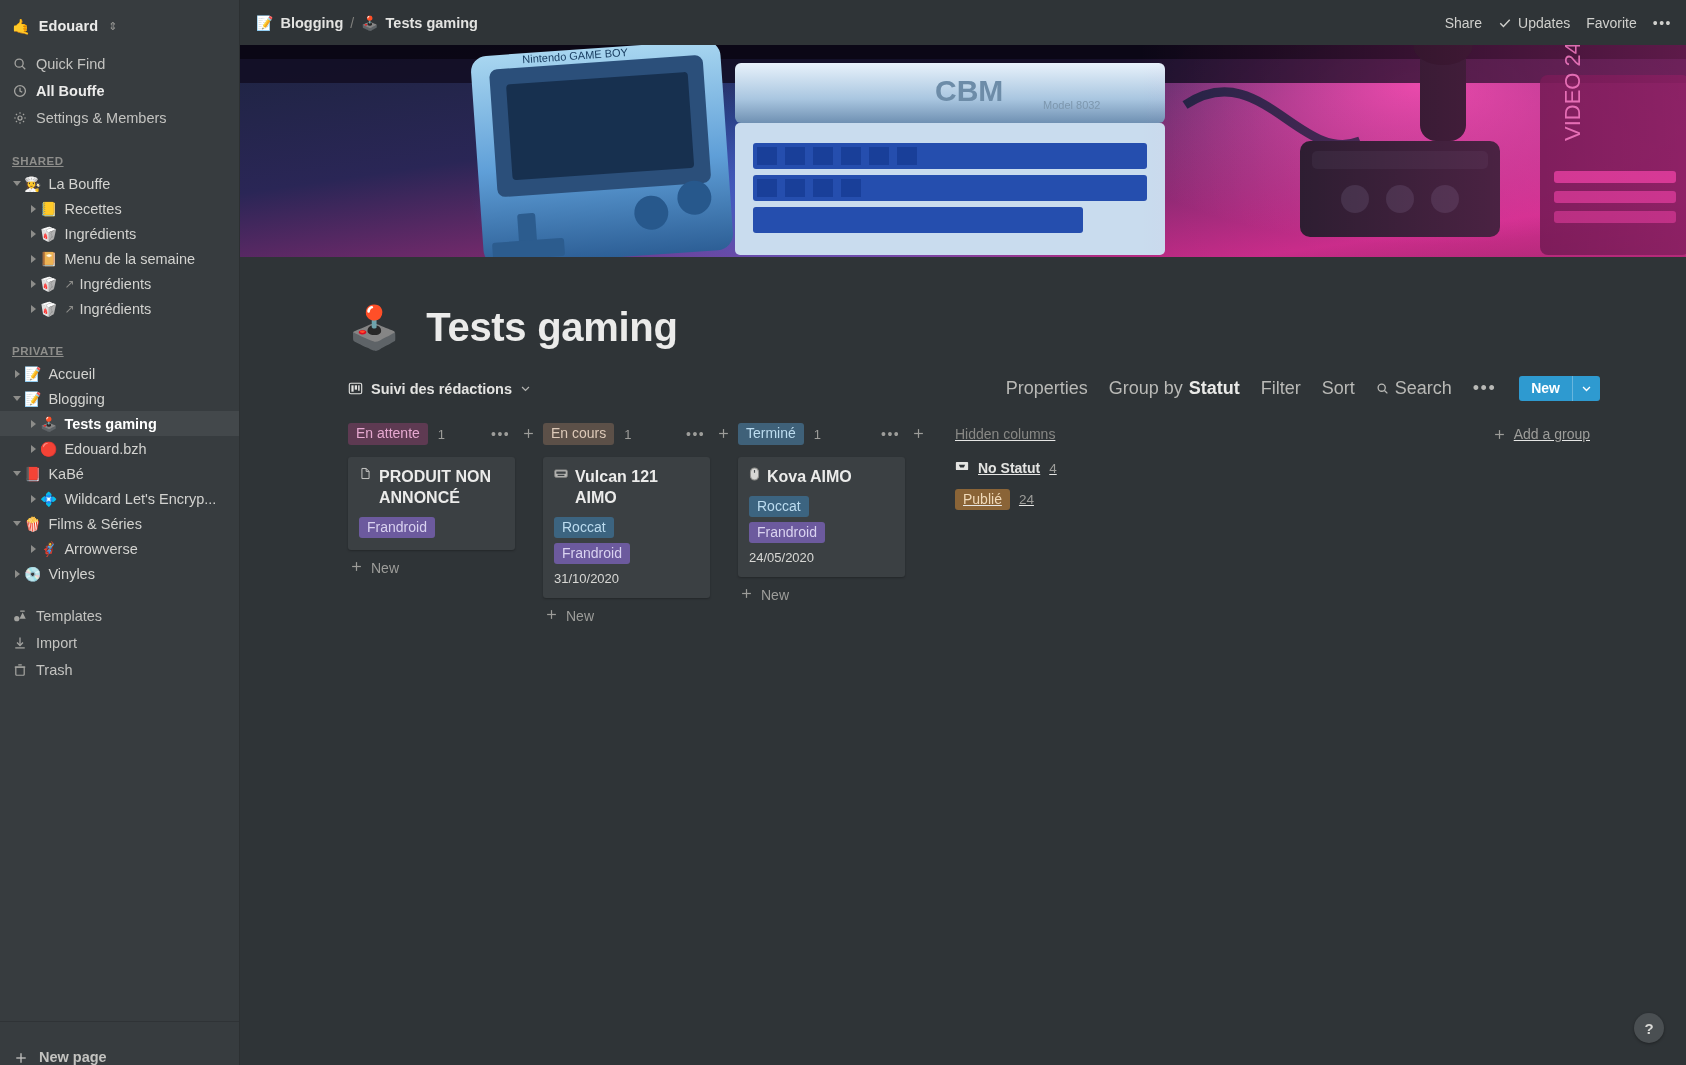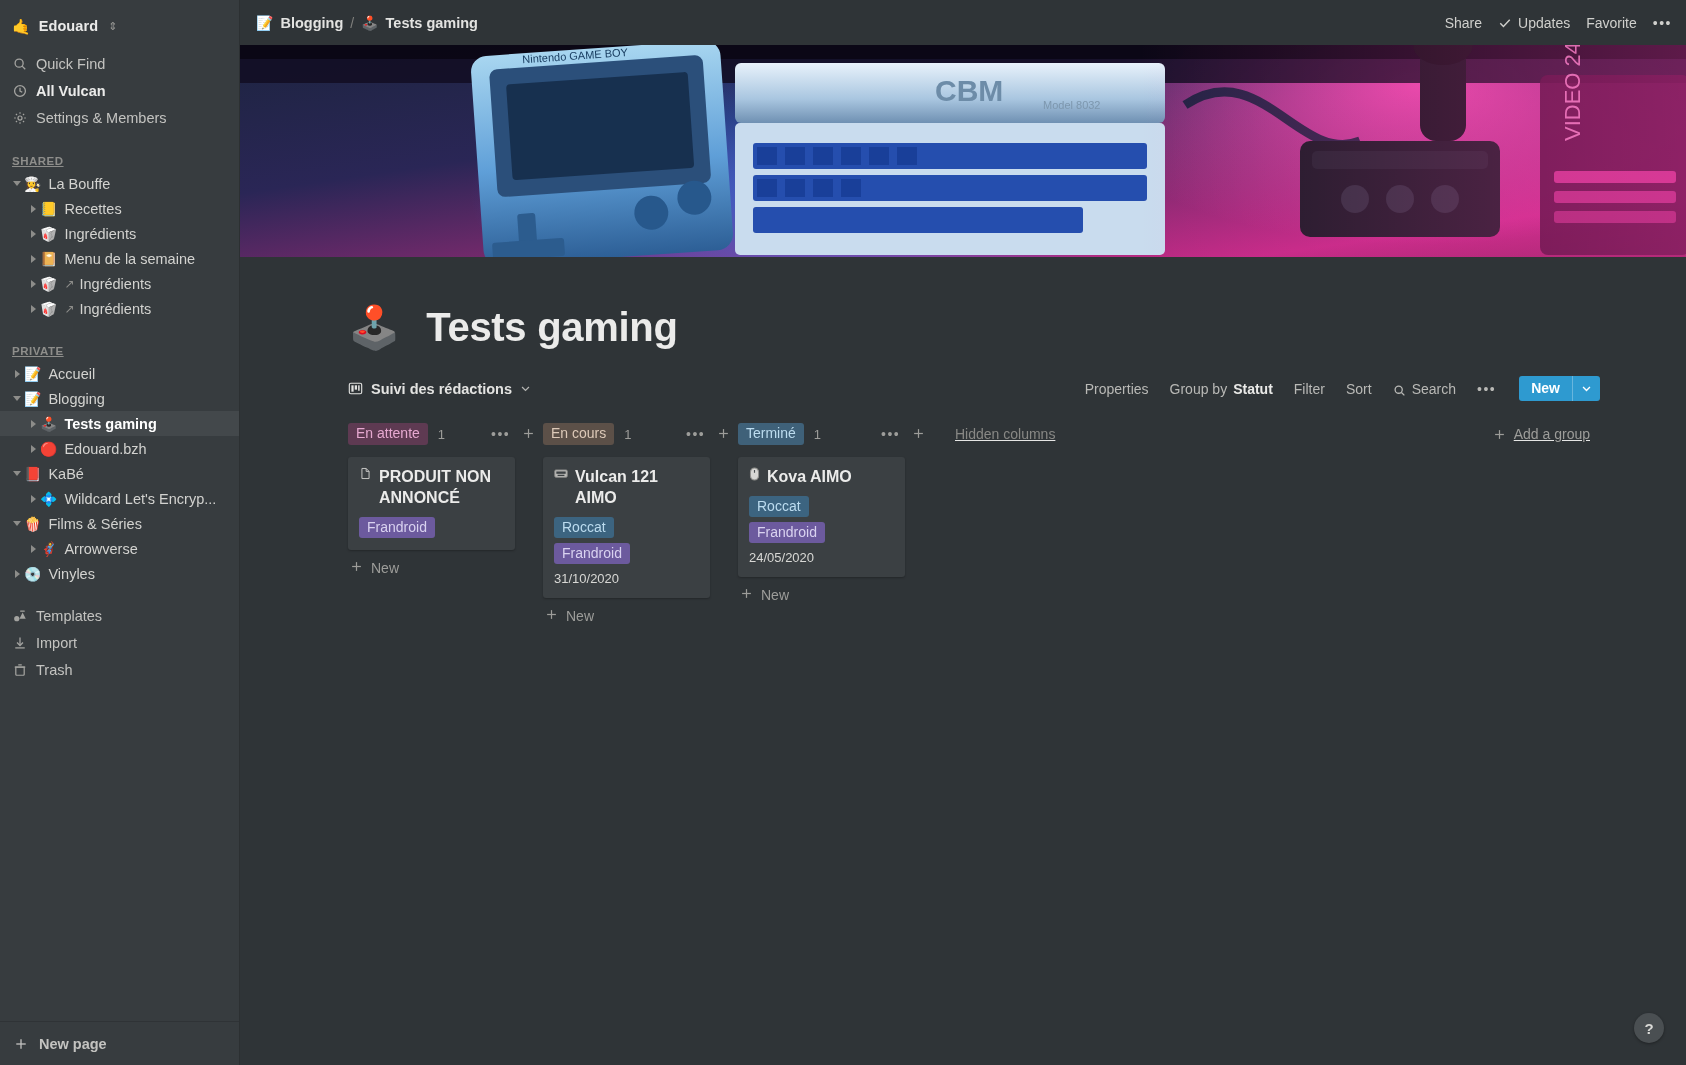--- a/index.html
+++ b/index.html
@@ -62,21 +62,21 @@
   .temoji { font-size: 14px; margin-right: 7px; flex: 0 0 auto; line-height: 1; }
   .tlabel { overflow: hidden; text-overflow: ellipsis; }
   .linkarrow { color: #8d8d8a; font-size: 12px; margin-right: 5px; }
 
   .sb-bottom { margin-top: auto; }
   .sb-footer {
     border-top: 1px solid #2f3336;
     height: 44px; display: flex; align-items: center;
   }
   .newpage-row {
-    display: flex; align-items: center; gap: 11px;
+    display: flex; align-items: flex-end; gap: 11px;
     padding: 0 14px; font-size: 14.5px; color: #c3c3c0;
     width: 100%; height: 100%; cursor: pointer; font-weight: 600;
   }
 
   
   #main { flex: 1; height: 1065px; background: #2f3437; position: relative; overflow: hidden; }
 
   #topbar {
     height: 45px; display: flex; align-items: center;
     padding: 0 14px 0 16px; font-size: 14px;
@@ -109,21 +109,21 @@
   .page-title { font-size: 40px; font-weight: 700; color: #ebebea; letter-spacing: -0.3px; }
 
   .view-bar {
     display: flex; align-items: center;
     padding: 26px 86px 0 108px;
   }
   .view-tab { display: flex; align-items: center; gap: 8px; cursor: pointer;
               font-size: 14.5px; font-weight: 700; color: #e3e3e1; }
   .view-tab .vchev { color: #b5b5b2; font-size: 11px; }
   .view-actions { margin-left: auto; display: flex; align-items: center; gap: 21px; }
-  .va { font-size: 14px; color: #b9b9b6; cursor: pointer; display: flex; align-items: flex-end; gap: 6px; }
+  .va { font-size: 18px; color: #b9b9b6; cursor: pointer; display: flex; align-items: center; gap: 6px; }
   .va b { color: #eaeae8; font-weight: 700; }
   .newbtn {
     display: flex; align-items: stretch; border-radius: 3px; overflow: hidden;
     background: #2e9ad0; cursor: pointer; margin-left: 2px;
   }
   .newbtn .lbl { padding: 4px 12px 5px; font-size: 14px; font-weight: 700; color: #fff; }
   .newbtn .sep { width: 1px; background: rgba(255,255,255,.28); }
   .newbtn .cv { padding: 4px 8px 5px; font-size: 11px; color: #fff; display:flex; align-items:center; }
 
   
@@ -206,21 +206,21 @@
         <span>Quick Find</span>
       </div>
 
       <div class="sb-row strong">
         <span class="ic">
           <svg class="i" width="14" height="14" viewBox="0 0 16 16" fill="none" stroke="currentColor" stroke-width="1.5">
               <circle cx="8" cy="8" r="6.2"></circle>
               <polyline points="8,4.4 8,8 10.6,9.4"></polyline>
             </svg>
         </span>
-        <span>All Vulcan</span>
+        <span>All Bouffe</span>
       </div>
 
       <div class="sb-row">
         <span class="ic">
           <svg class="i" width="14" height="14" viewBox="0 0 16 16" fill="none" stroke="currentColor" stroke-width="1.4">
               <circle cx="8" cy="8" r="2.3"></circle>
               <path d="M8 1.3v1.9M8 12.8v1.9M14.7 8h-1.9M3.2 8H1.3M12.7 3.3l-1.3 1.3M4.6 11.4l-1.3 1.3M12.7 12.7l-1.3-1.3M4.6 4.6L3.3 3.3"></path>
             </svg>
         </span>
         <span>Settings &amp; Members</span>
@@ -700,19 +700,33 @@
             <div class="hc-add">
               <span>
                 <svg class="i" width="13" height="13" viewBox="0 0 16 16" fill="none" stroke="currentColor" stroke-width="1.5">
                     <line x1="8" y1="2.6" x2="8" y2="13.4"></line>
                     <line x1="2.6" y1="8" x2="13.4" y2="8"></line>
                   </svg>
               </span>
               <span>Add a group</span>
             </div>
           </div>
+          <div class="hc-list" id="hidden-rows">
+              <div class="hc-row">
+                <span><svg width="14" height="14" viewBox="0 0 16 16" fill="#e4e4e2">
+                    <path d="M2 3.4h12a1 1 0 0 1 1 1v7.2a1 1 0 0 1-1 1H2a1 1 0 0 1-1-1V4.4a1 1 0 0 1 1-1z"></path>
+                    <path d="M4.4 6.6h7.2l-1.5 3H5.9z" fill="#2f3437"></path>
+                  </svg></span>
+                <span class="lbl">No Statut</span>
+                <span class="num">4</span>
+              </div>
+              <div class="hc-row">
+                <span class="chip" style="background: rgb(138, 100, 55); color: rgb(240, 217, 184);">Publié</span>
+                <span class="num">24</span>
+              </div>
+            </div>
         </div>
       </div>
     </div>
 
     <div class="help-btn">?</div>
   </div>
 </div>
 
 </body></html>

